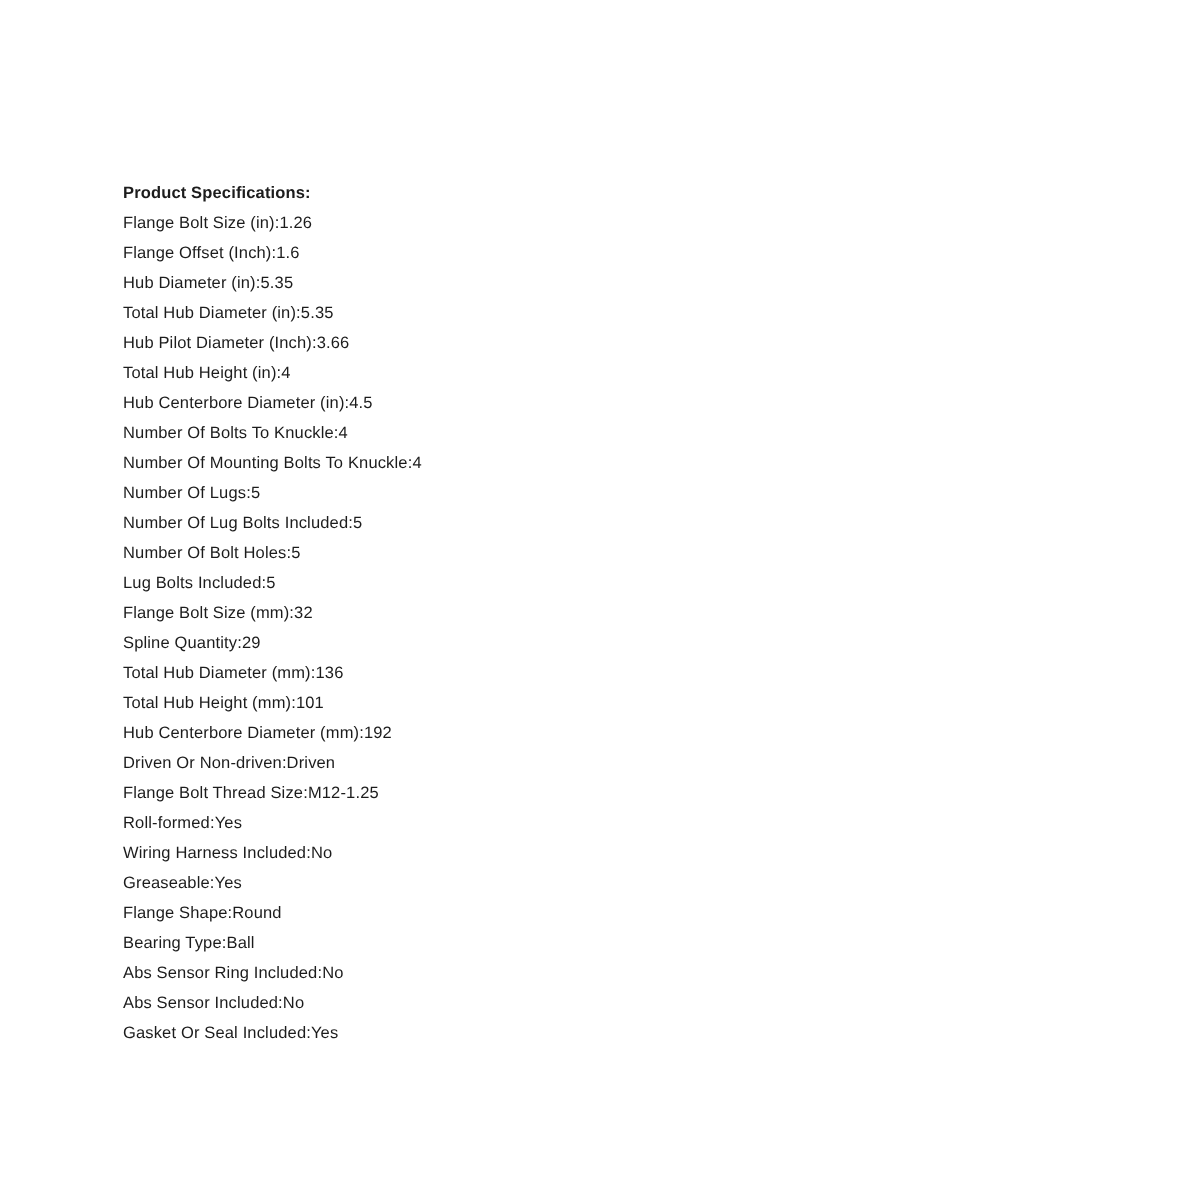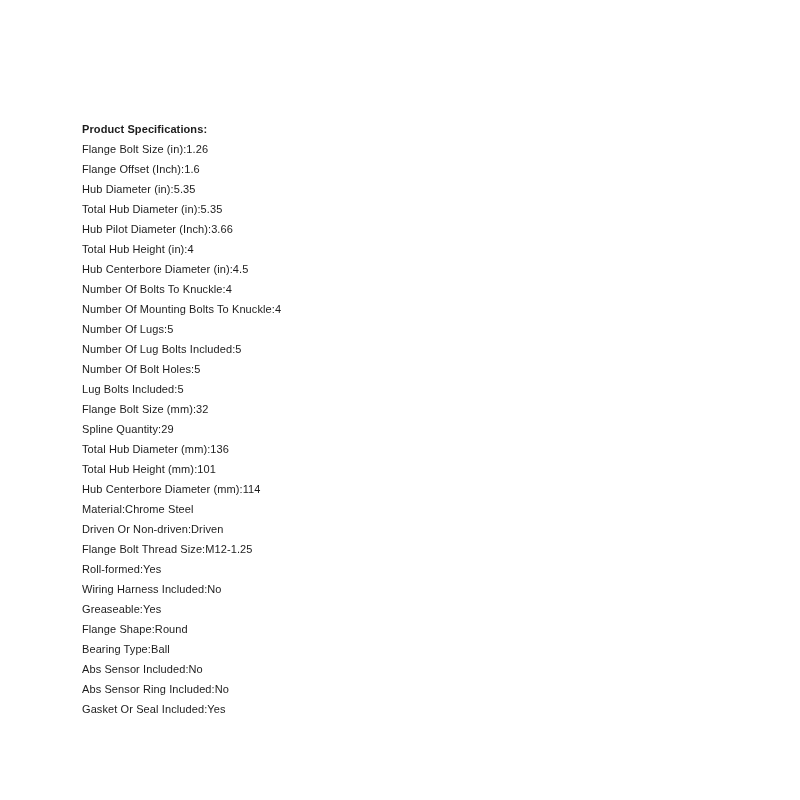--- a/index.html
+++ b/index.html
@@ -105,26 +105,23 @@
 
   <div class="spec-row">
     <span class="spec-label">Total Hub Diameter (mm):</span><span class="spec-value">136</span>
   </div>
 
   <div class="spec-row">
     <span class="spec-label">Total Hub Height (mm):</span><span class="spec-value">101</span>
   </div>
 
   <div class="spec-row">
-    <span class="spec-label">Hub Centerbore Diameter (mm):</span><span class="spec-value">114</span>
+    <span class="spec-label">Hub Centerbore Diameter (mm):</span><span class="spec-value">192</span>
   </div>
 
-  <div class="spec-row">
-    <span class="spec-label">Material:</span><span class="spec-value">Chrome Steel</span>
-  </div>
 
   <div class="spec-row">
     <span class="spec-label">Driven Or Non-driven:</span><span class="spec-value">Driven</span>
   </div>
 
   <div class="spec-row">
     <span class="spec-label">Flange Bolt Thread Size:</span><span class="spec-value">M12-1.25</span>
   </div>
 
 
@@ -142,24 +139,24 @@
 
   <div class="spec-row">
     <span class="spec-label">Flange Shape:</span><span class="spec-value">Round</span>
   </div>
 
   <div class="spec-row">
     <span class="spec-label">Bearing Type:</span><span class="spec-value">Ball</span>
   </div>
 
   <div class="spec-row">
-    <span class="spec-label">Abs Sensor Included:</span><span class="spec-value">No</span>
+    <span class="spec-label">Abs Sensor Ring Included:</span><span class="spec-value">No</span>
   </div>
 
   <div class="spec-row">
-    <span class="spec-label">Abs Sensor Ring Included:</span><span class="spec-value">No</span>
+    <span class="spec-label">Abs Sensor Included:</span><span class="spec-value">No</span>
   </div>
 
   <div class="spec-row">
     <span class="spec-label">Gasket Or Seal Included:</span><span class="spec-value">Yes</span>
   </div>
 </div>
 </div>
 
 </body></html>

